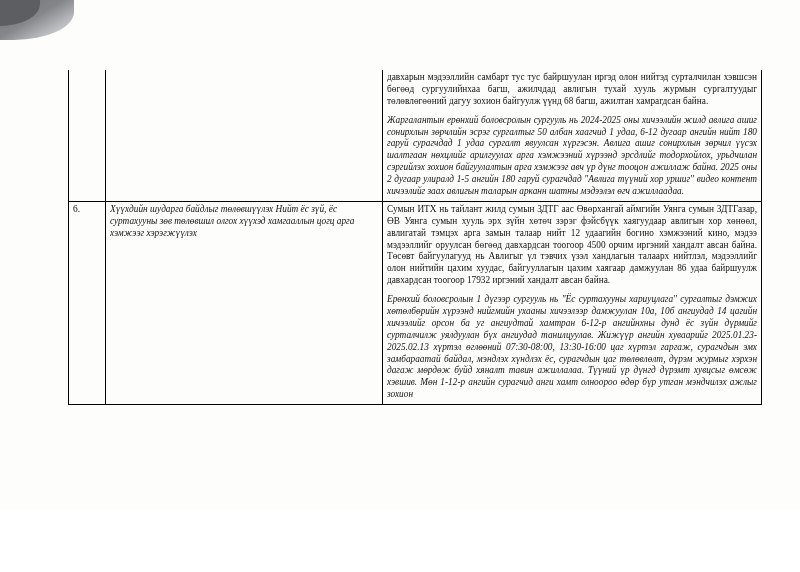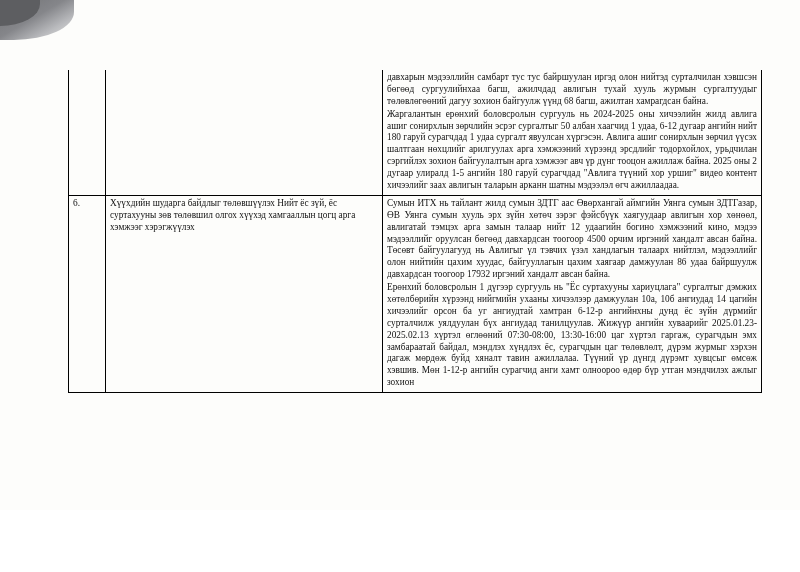--- a/index.html
+++ b/index.html
@@ -64,24 +64,26 @@
   .cut-top td {
     border-top: none;
   }
   td p {
     margin: 0 0 0 0;
     text-align: justify;
     text-justify: inter-word;
     hyphens: auto;
   }
   td p + p {
-    margin-top: 1px;
+    margin-top: 7px;
+    font-style: italic;
   }
   .mid-text p {
     text-align: left;
+    font-style: italic;
   }
   .num-cell {
     text-align: left;
     font-size: 9.3px;
   }
 </style>
 </head>
 <body>
 
 <div class="page">

